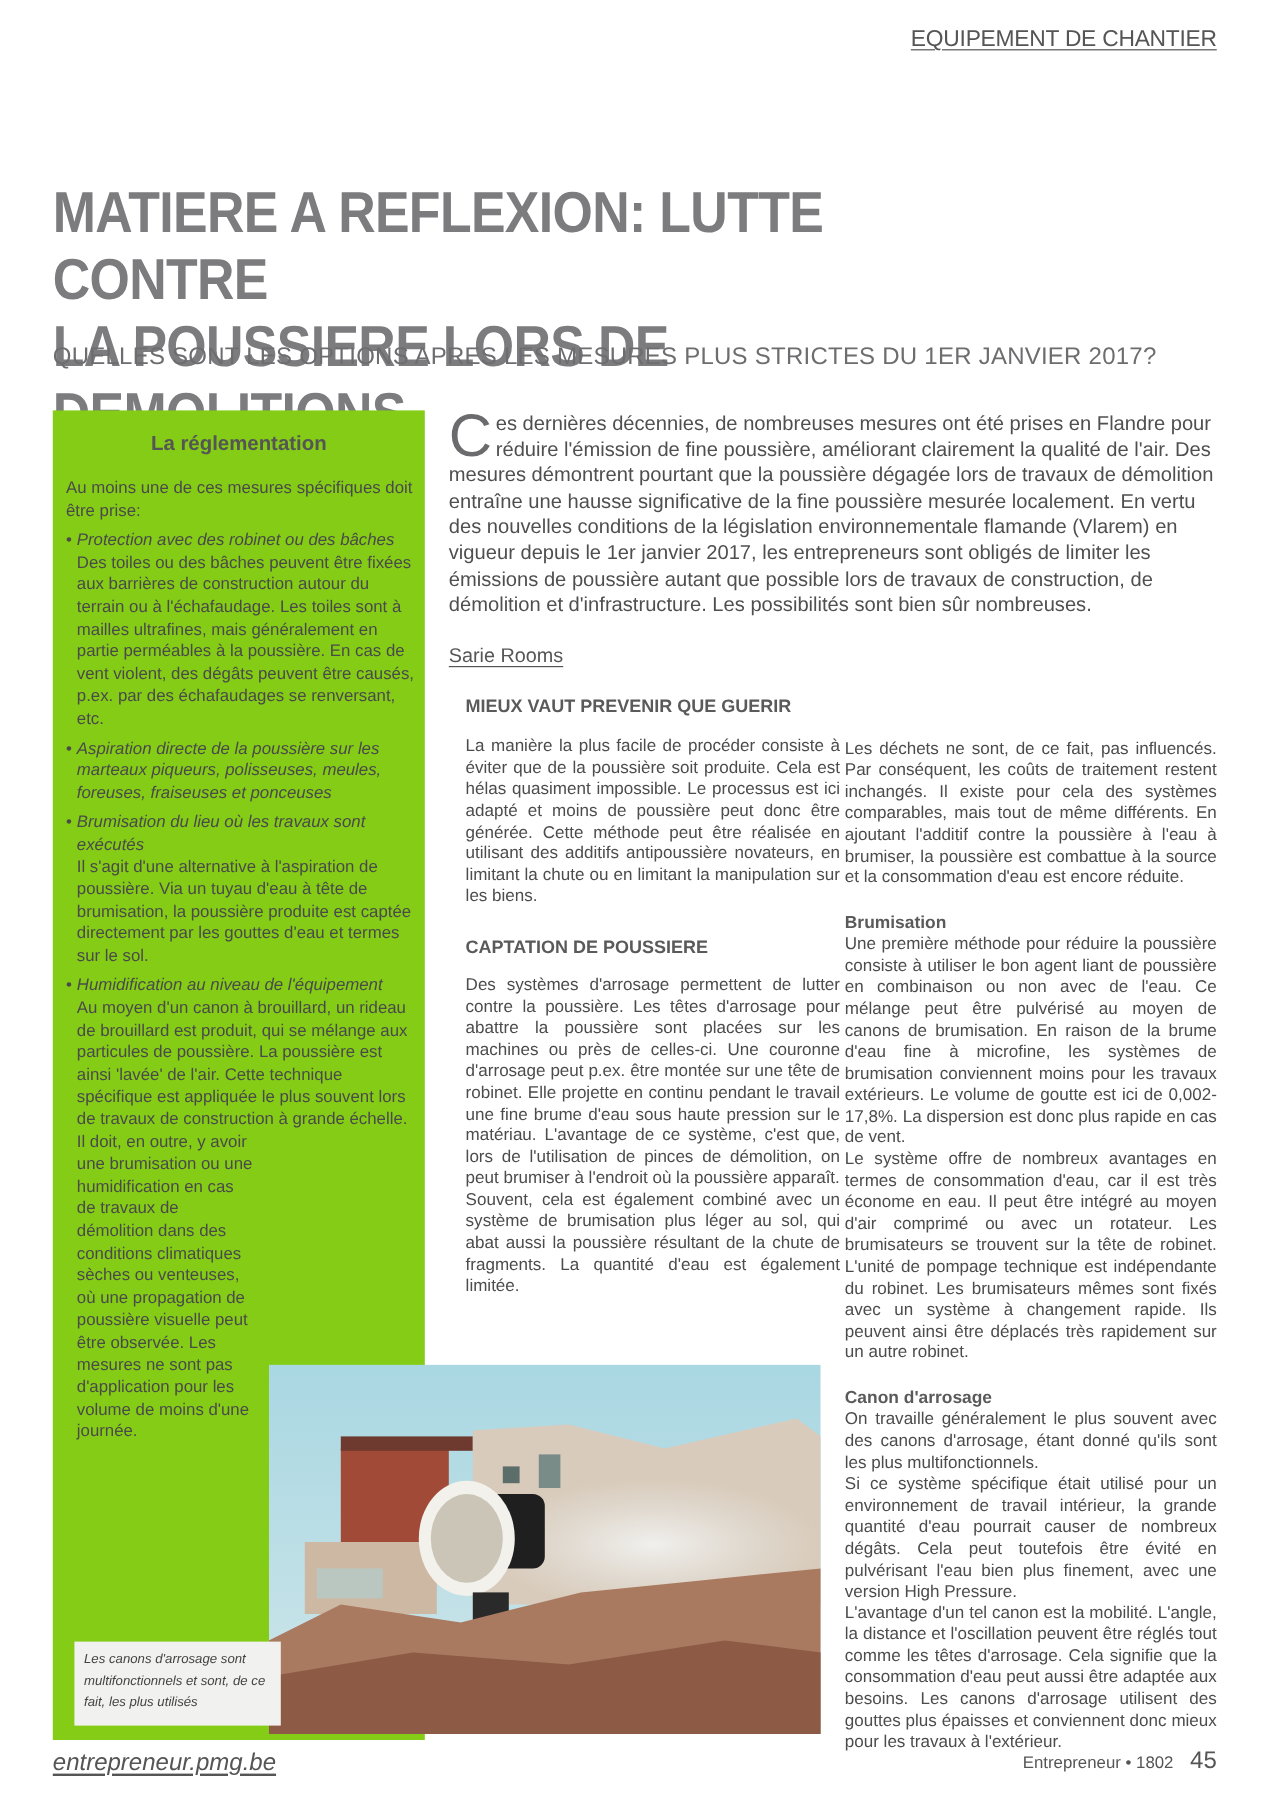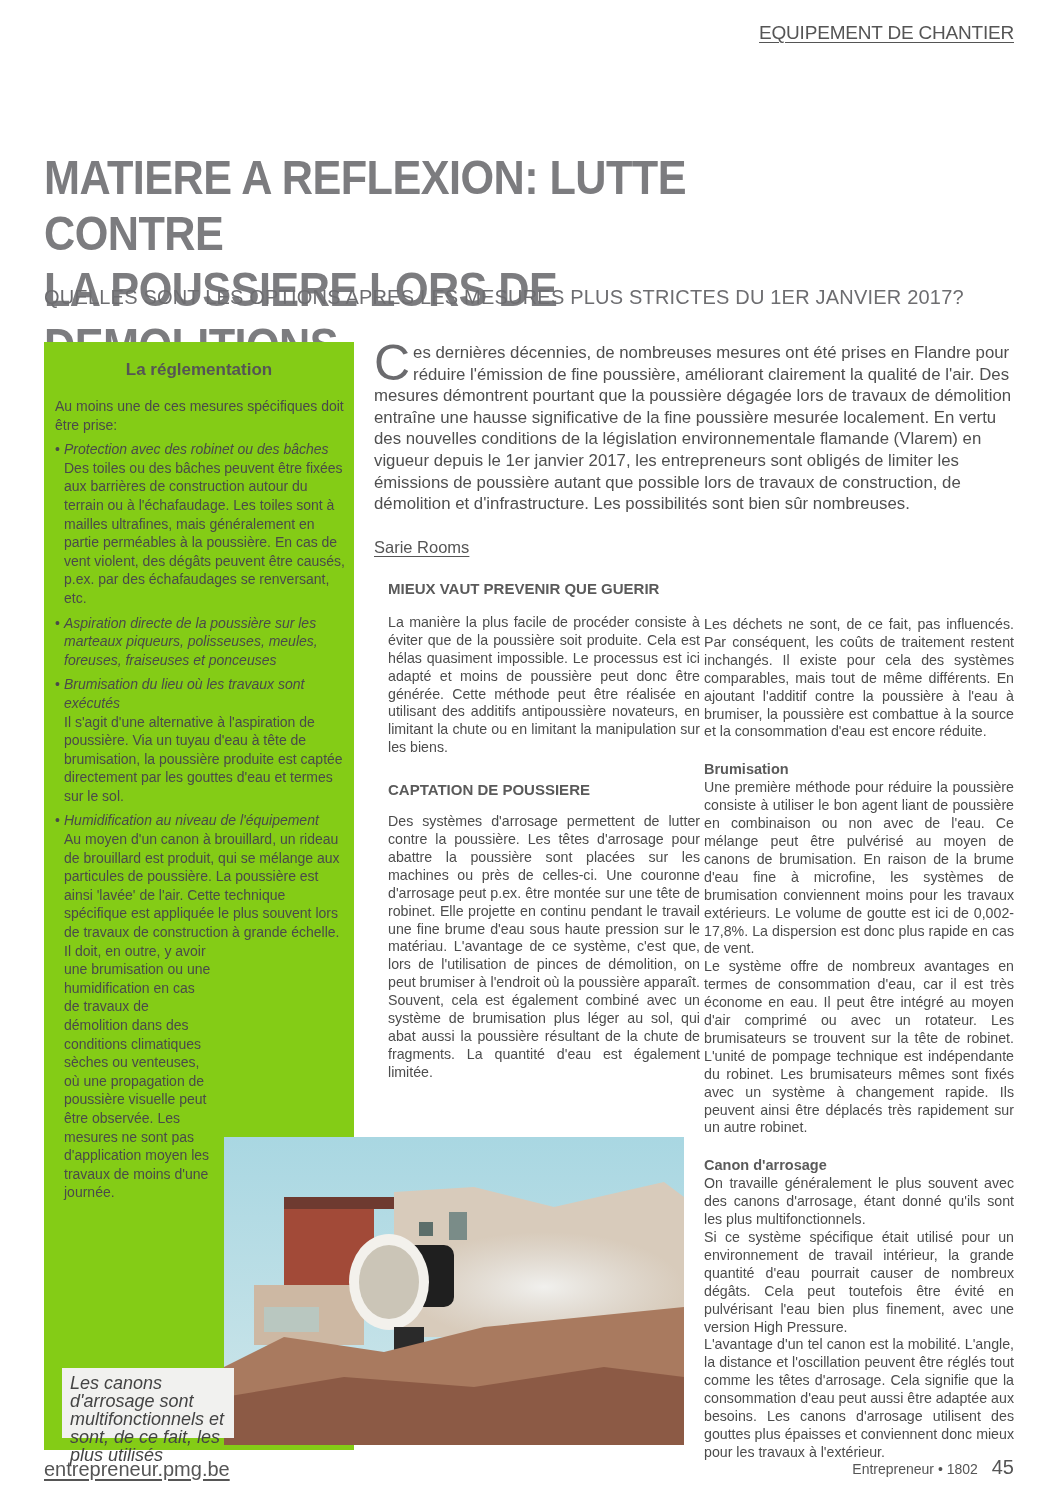--- a/index.html
+++ b/index.html
@@ -16,33 +16,33 @@
   .sidebar h3 { margin: 0; position: absolute; top: 18px; left: 0; right: 0; text-align: center;
                 font-size: 17px; color: #555; font-weight: bold; }
   .sidebar .body { position: absolute; left: 11px; top: 55px; width: 292px; font-size: 14px; line-height: 18.6px; color: #4a4a4a; }
   .sidebar p { margin: 0; }
   .sidebar ul { list-style: none; padding: 0; margin: 6px 0 0 0; }
   .sidebar li { position: relative; padding-left: 9px; margin-bottom: 6px; }
   .sidebar li .bullet { position: absolute; left: 0; top: 0; }
   .sidebar li em { display: block; }
   .narrow { width: 150px; }
   .caption-box { position: absolute; left: 62px; top: 1368px; width: 172px; height: 70px; background: #f1f1ef;
-                 padding: 6px 8px; box-sizing: border-box; font-size: 18px; line-height: 18px; font-style: italic; color: #444; z-index: 3; }
+                 padding: 6px 8px; box-sizing: border-box; font-size: 11px; line-height: 18px; font-style: italic; color: #444; z-index: 3; }
   .photo { position: absolute; left: 224px; top: 1137px; width: 460px; height: 308px; z-index: 2; overflow: hidden; }
   .intro { position: absolute; left: 374px; top: 342px; width: 642px; font-size: 16.8px; line-height: 21.6px; color: #4f4f4f;
            text-align: left; }
   .intro .dropcap { float: left; font-size: 50px; line-height: 40px; color: #6b6b6e; margin: 1px 3px 0 0; }
   .author { position: absolute; left: 374px; top: 538px; font-size: 16.5px; color: #555; text-decoration: underline; text-underline-offset: 3px; }
   .col { position: absolute; font-size: 14.2px; line-height: 17.9px; color: #4c4c4c; text-align: justify; }
   .col p { margin: 0; }
   .col h4 { margin: 0; font-size: 15px; font-weight: bold; color: #5a5a5a; }
   .col h5 { margin: 0; font-size: 14.5px; font-weight: bold; color: #5a5a5a; }
   .col2 { left: 388px; top: 580px; width: 312px; }
   .col3 { left: 704px; top: 580px; width: 310px; margin-top: 36px; }
-  .footer-url { position: absolute; left: 44px; top: 1458px; font-size: 20px; color: #555; text-decoration: underline; text-underline-offset: 3px; }
+  .footer-url { position: absolute; left: 44px; top: 1458px; font-size: 20px; color: #555; text-decoration: underline; text-underline-offset: 3px; font-style: italic; }
   .footer-right { position: absolute; right: 44px; top: 1456px; font-size: 14px; color: #555; }
   .footer-right .page { font-size: 20px; margin-left: 10px; }
 </style>
 </head>
 <body>
 
 <div class="section-tag">EQUIPEMENT DE CHANTIER</div>
 
 <h1 class="title">
   <span>MATIERE A REFLEXION: LUTTE CONTRE</span><br>
@@ -67,21 +67,21 @@
       </li>
       <li>
         <span class="bullet">•</span>
         <em>Brumisation du lieu où les travaux sont exécutés</em>
         <span>Il s'agit d'une alternative à l'aspiration de poussière. Via un tuyau d'eau à tête de brumisation, la poussière produite est captée directement par les gouttes d'eau et termes sur le sol.</span>
       </li>
       <li>
         <span class="bullet">•</span>
         <em>Humidification au niveau de l'équipement</em>
         <span>Au moyen d'un canon à brouillard, un rideau de brouillard est produit, qui se mélange aux particules de poussière. La poussière est ainsi 'lavée' de l'air. Cette technique spécifique est appliquée le plus souvent lors de travaux de construction à grande échelle. Il doit, en outre, y avoir</span>
-        <div class="narrow">une brumisation ou une humidification en cas de travaux de démolition dans des conditions climatiques sèches ou venteuses, où une propagation de poussière visuelle peut être observée. Les mesures ne sont pas d'application moyen les travaux de moins d'une journée.</div>
+        <div class="narrow">une brumisation ou une humidification en cas de travaux de démolition dans des conditions climatiques sèches ou venteuses, où une propagation de poussière visuelle peut être observée. Les mesures ne sont pas d'application pour les volume de moins d'une journée.</div>
       </li>
     </ul>
   </div>
 </aside>
 
 <div class="photo">
   <svg width="460" height="308" viewBox="0 0 460 308">
     <defs>
       <linearGradient id="sky" x1="0" y1="0" x2="0" y2="1">
         <stop offset="0" stop-color="#a9d7e2"></stop>

